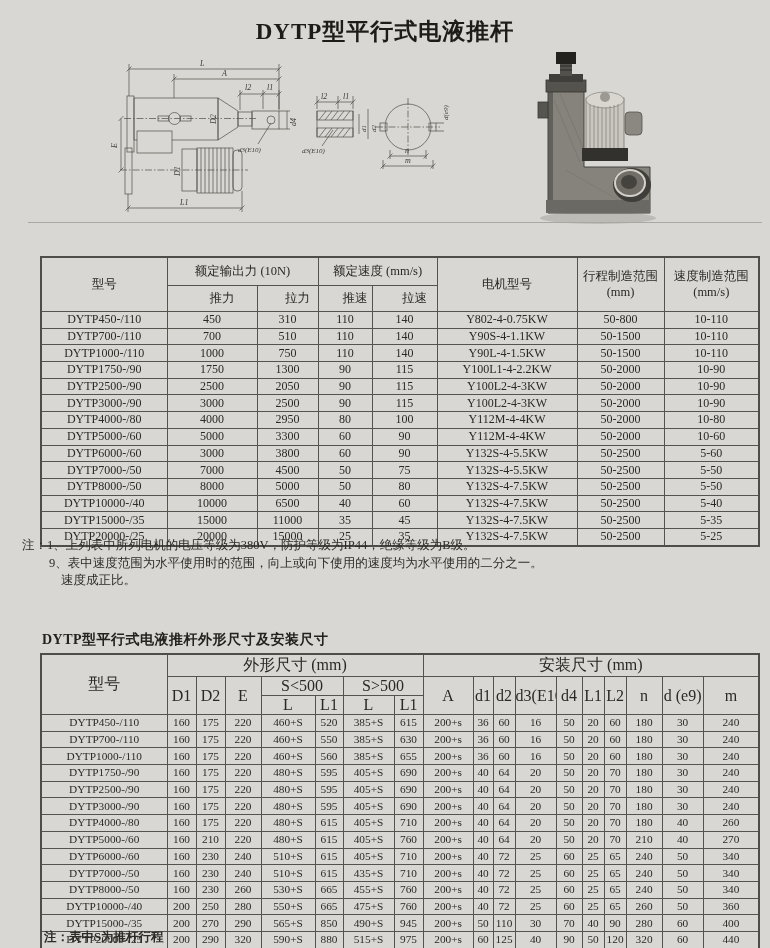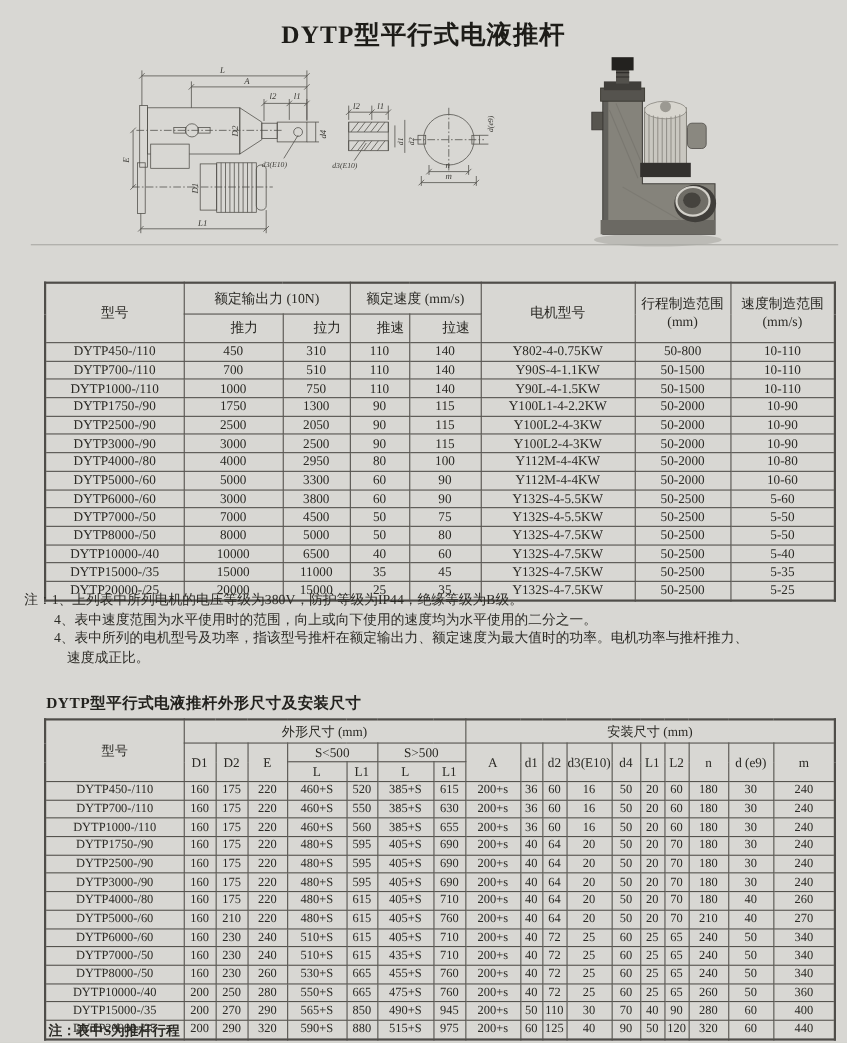--- a/index.html
+++ b/index.html
@@ -17,21 +17,21 @@
   .t1-wrap{top:256px;}
   .t2-wrap{top:653px;}
   table{border-collapse:collapse;table-layout:fixed;width:718px;
     border:2px solid #4f4d49;background:transparent;}
   th,td{border:1px solid #55534e;text-align:center;vertical-align:middle;
     padding:0;color:#2a2924;overflow:hidden;white-space:nowrap;}
   .t1 th{font-size:12.5px;font-weight:normal;margin-top:40px;}
   .t1 .h-row1 th{height:27px;}
   .t1 .h-row2 th{height:25px;padding-left:20px;}
   .t1 td{height:15.7px;font-size:12px;line-height:15px;}
-  .t2 th{font-size:12px;font-weight:normal;}
+  .t2 th{font-size:16px;font-weight:normal;}
   .t2 .h-row1 th{height:20px;}
   .t2 .h-row2 th{height:16px;}
   .t2 .h-row3 th{height:17px;}
   .t2 td{height:15.7px;font-size:11.3px;line-height:15px;}
   .unit-line{display:block;line-height:1.25;}
   .notes{position:absolute;left:22px;top:537px;width:705px;font-size:12.5px;
     color:#2c2b26;}
   .note-line{line-height:17.6px;white-space:nowrap;}
   .note-item{padding-left:27px;}
   .note-cont{padding-left:39px;}
@@ -394,22 +394,21 @@
             <td>Y132S-4-7.5KW</td>
             <td>50-2500</td>
             <td>5-25</td>
           </tr>
         </tbody>
     </table>
   </div>
 
   <div class="notes" id="notes">
       <div class="note-line note-first">注：1、上列表中所列电机的电压等级为380V，防护等级为IP44，绝缘等级为B级。</div>
-      <div class="note-line note-item">4、表中速度范围为水平使用时的范围，向上或向下使用的速度均为水平使用的二分之一。</div>
-      <div class="note-line note-item">4、表中所列的电机型号及功率，指该型号推杆在额定输出力、额定速度为最大值时的功率。电机功率与推杆推力、</div>
+      <div class="note-line note-item">9、表中速度范围为水平使用时的范围，向上或向下使用的速度均为水平使用的二分之一。</div>
       <div class="note-line note-cont">速度成正比。</div>
     </div>
 
   <div class="sec-title sec2-title">DYTP型平行式电液推杆外形尺寸及安装尺寸</div>
 
   <div class="tbl-wrap t2-wrap">
     <table class="t2">
       <colgroup>
         <col style="width:126px">
           <col style="width:29px">

